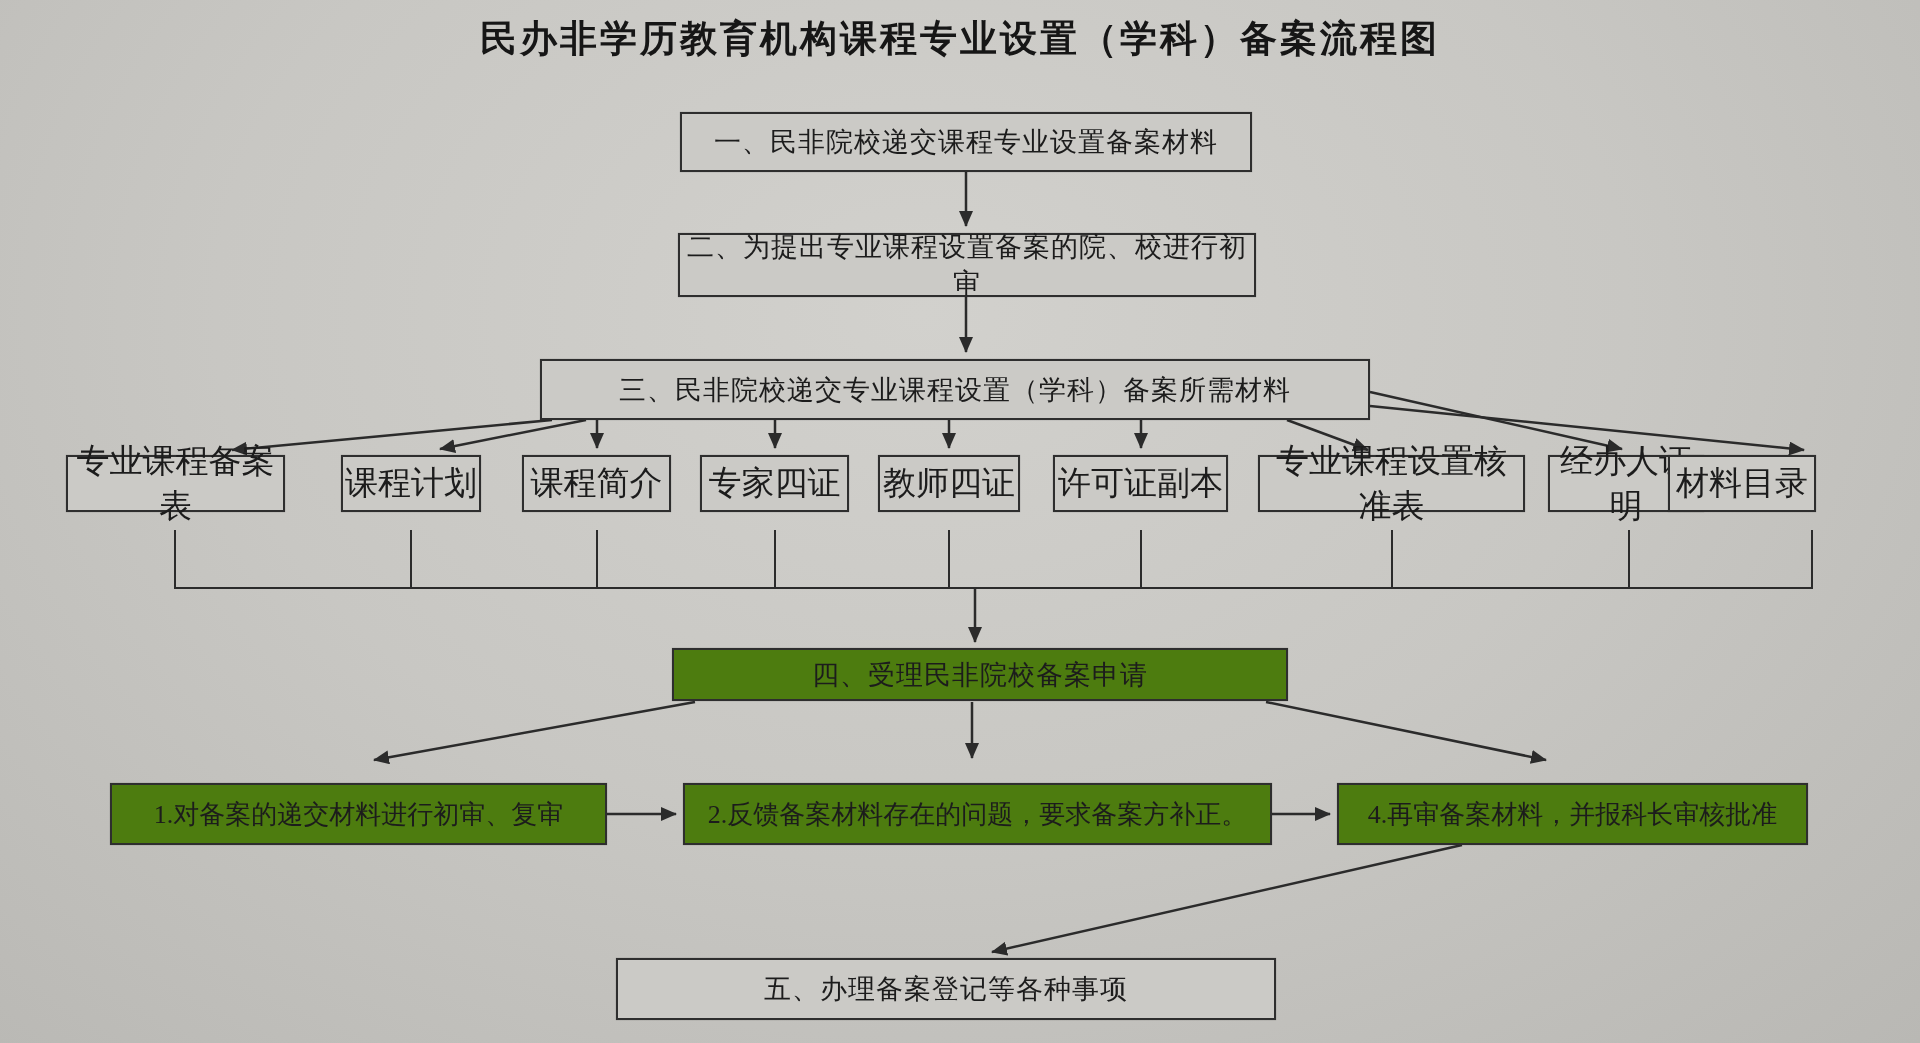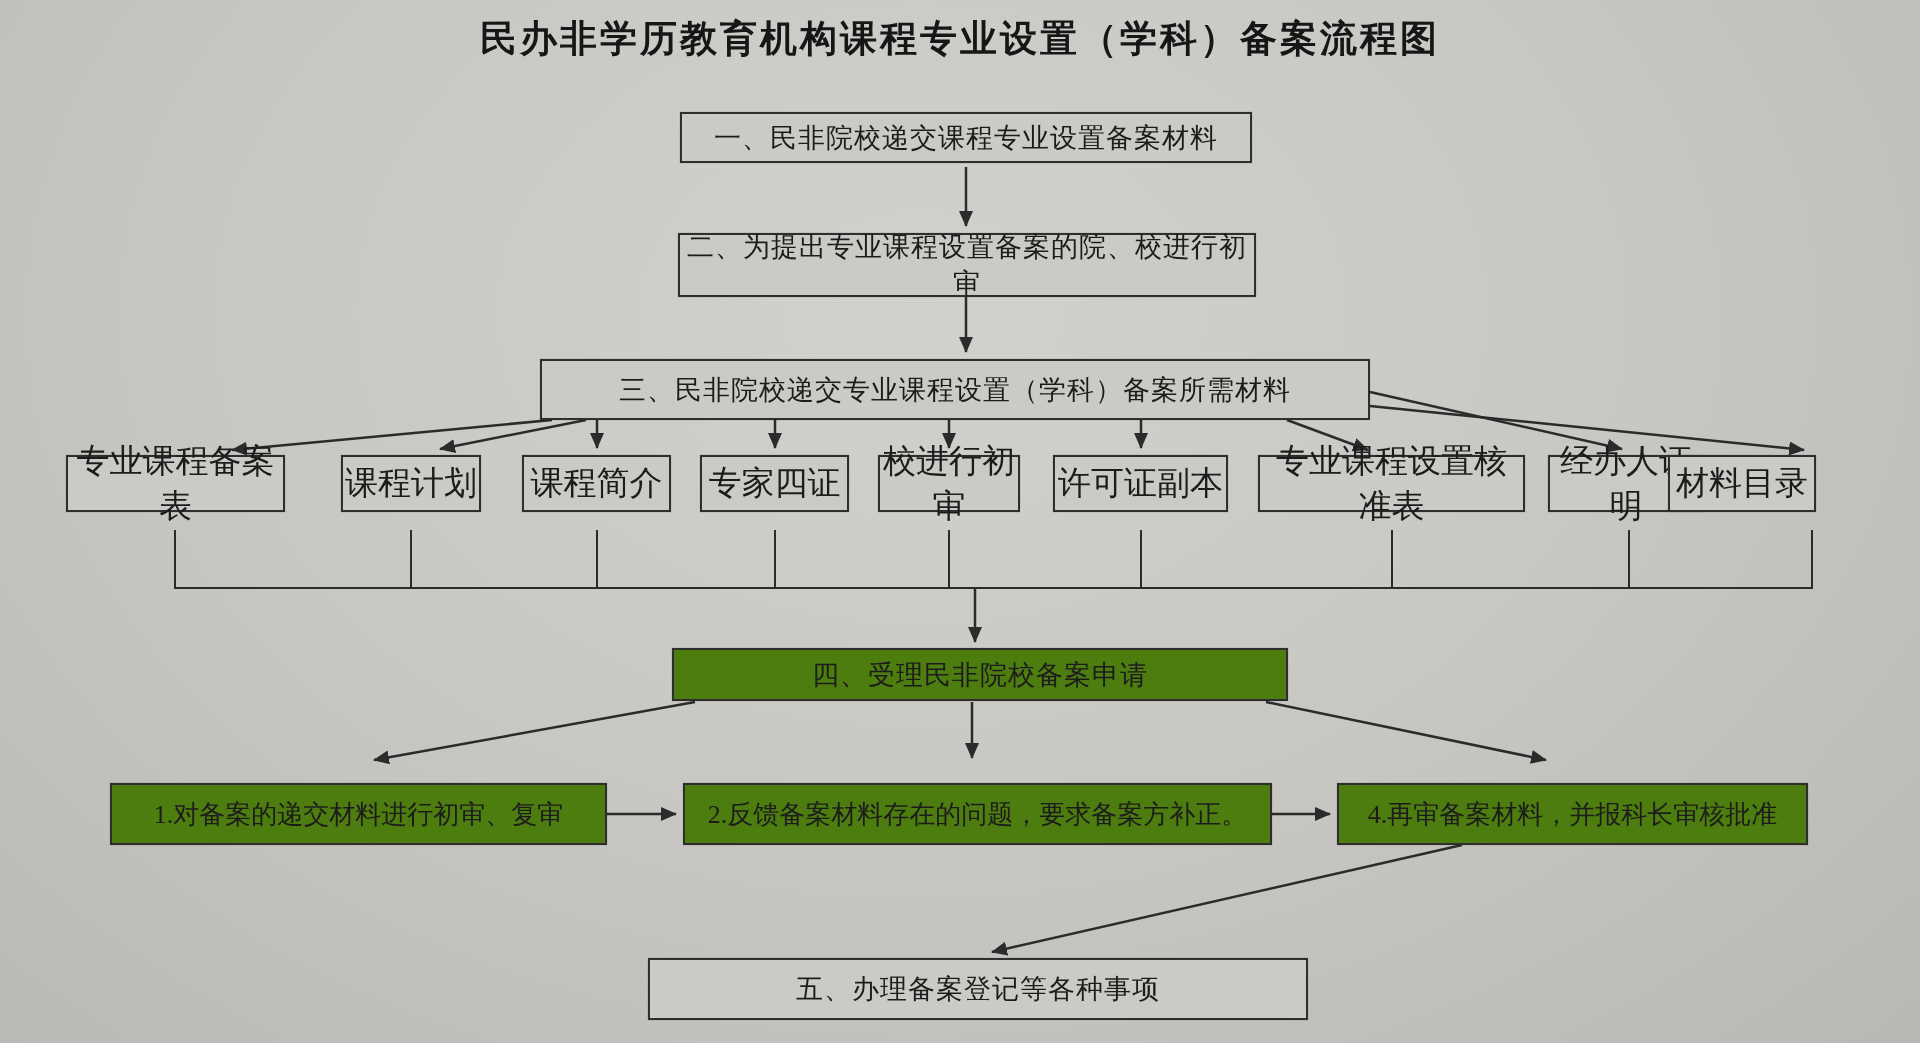--- a/index.html
+++ b/index.html
@@ -80,35 +80,35 @@
   <g>
     <line x1="607" y1="814" x2="676" y2="814" marker-end="url(#arrow)"></line>
     <line x1="1272" y1="814" x2="1330" y2="814" marker-end="url(#arrow)"></line>
   </g>
 
   <g>
     <line x1="1462" y1="845" x2="992" y2="952" marker-end="url(#arrow)"></line>
   </g>
 </svg>
 
-<div class="box" style="left:680px;top:112px;width:572px;height:51px">一、民非院校递交课程专业设置备案材料</div>
+<div class="box" style="left:680px;top:112px;width:572px;height:60px">一、民非院校递交课程专业设置备案材料</div>
 
 <div class="box" style="left:678px;top:233px;width:578px;height:64px">二、为提出专业课程设置备案的院、校进行初审</div>
 
 <div class="box" style="left:540px;top:359px;width:830px;height:61px">三、民非院校递交专业课程设置（学科）备案所需材料</div>
 
 <div class="box mat" style="left:66px;width:219px">专业课程备案表</div>
 <div class="box mat" style="left:341px;width:140px">课程计划</div>
 <div class="box mat" style="left:522px;width:149px">课程简介</div>
 <div class="box mat" style="left:700px;width:149px">专家四证</div>
-<div class="box mat" style="left:878px;width:142px">校进行初审</div>
+<div class="box mat" style="left:878px;width:142px">教师四证</div>
 <div class="box mat" style="left:1053px;width:175px">许可证副本</div>
 <div class="box mat" style="left:1258px;width:267px">专业课程设置核准表</div>
 <div class="box mat" style="left:1548px;width:156px">经办人证明</div>
 <div class="box mat" style="left:1668px;width:148px">材料目录</div>
 
 <div class="box gray" style="left:672px;top:648px;width:616px;height:53px">四、受理民非院校备案申请</div>
 
 <div class="box gray review" style="left:110px;width:497px">1.对备案的递交材料进行初审、复审</div>
 <div class="box gray review" style="left:683px;width:589px">2.反馈备案材料存在的问题，要求备案方补正。</div>
 <div class="box gray review" style="left:1337px;width:471px">4.再审备案材料，并报科长审核批准</div>
 
-<div class="box" style="left:648px;top:958px;width:660px;height:62px">五、办理备案登记等各种事项</div>
+<div class="box" style="left:616px;top:958px;width:660px;height:62px">五、办理备案登记等各种事项</div>
 
 </body></html>

